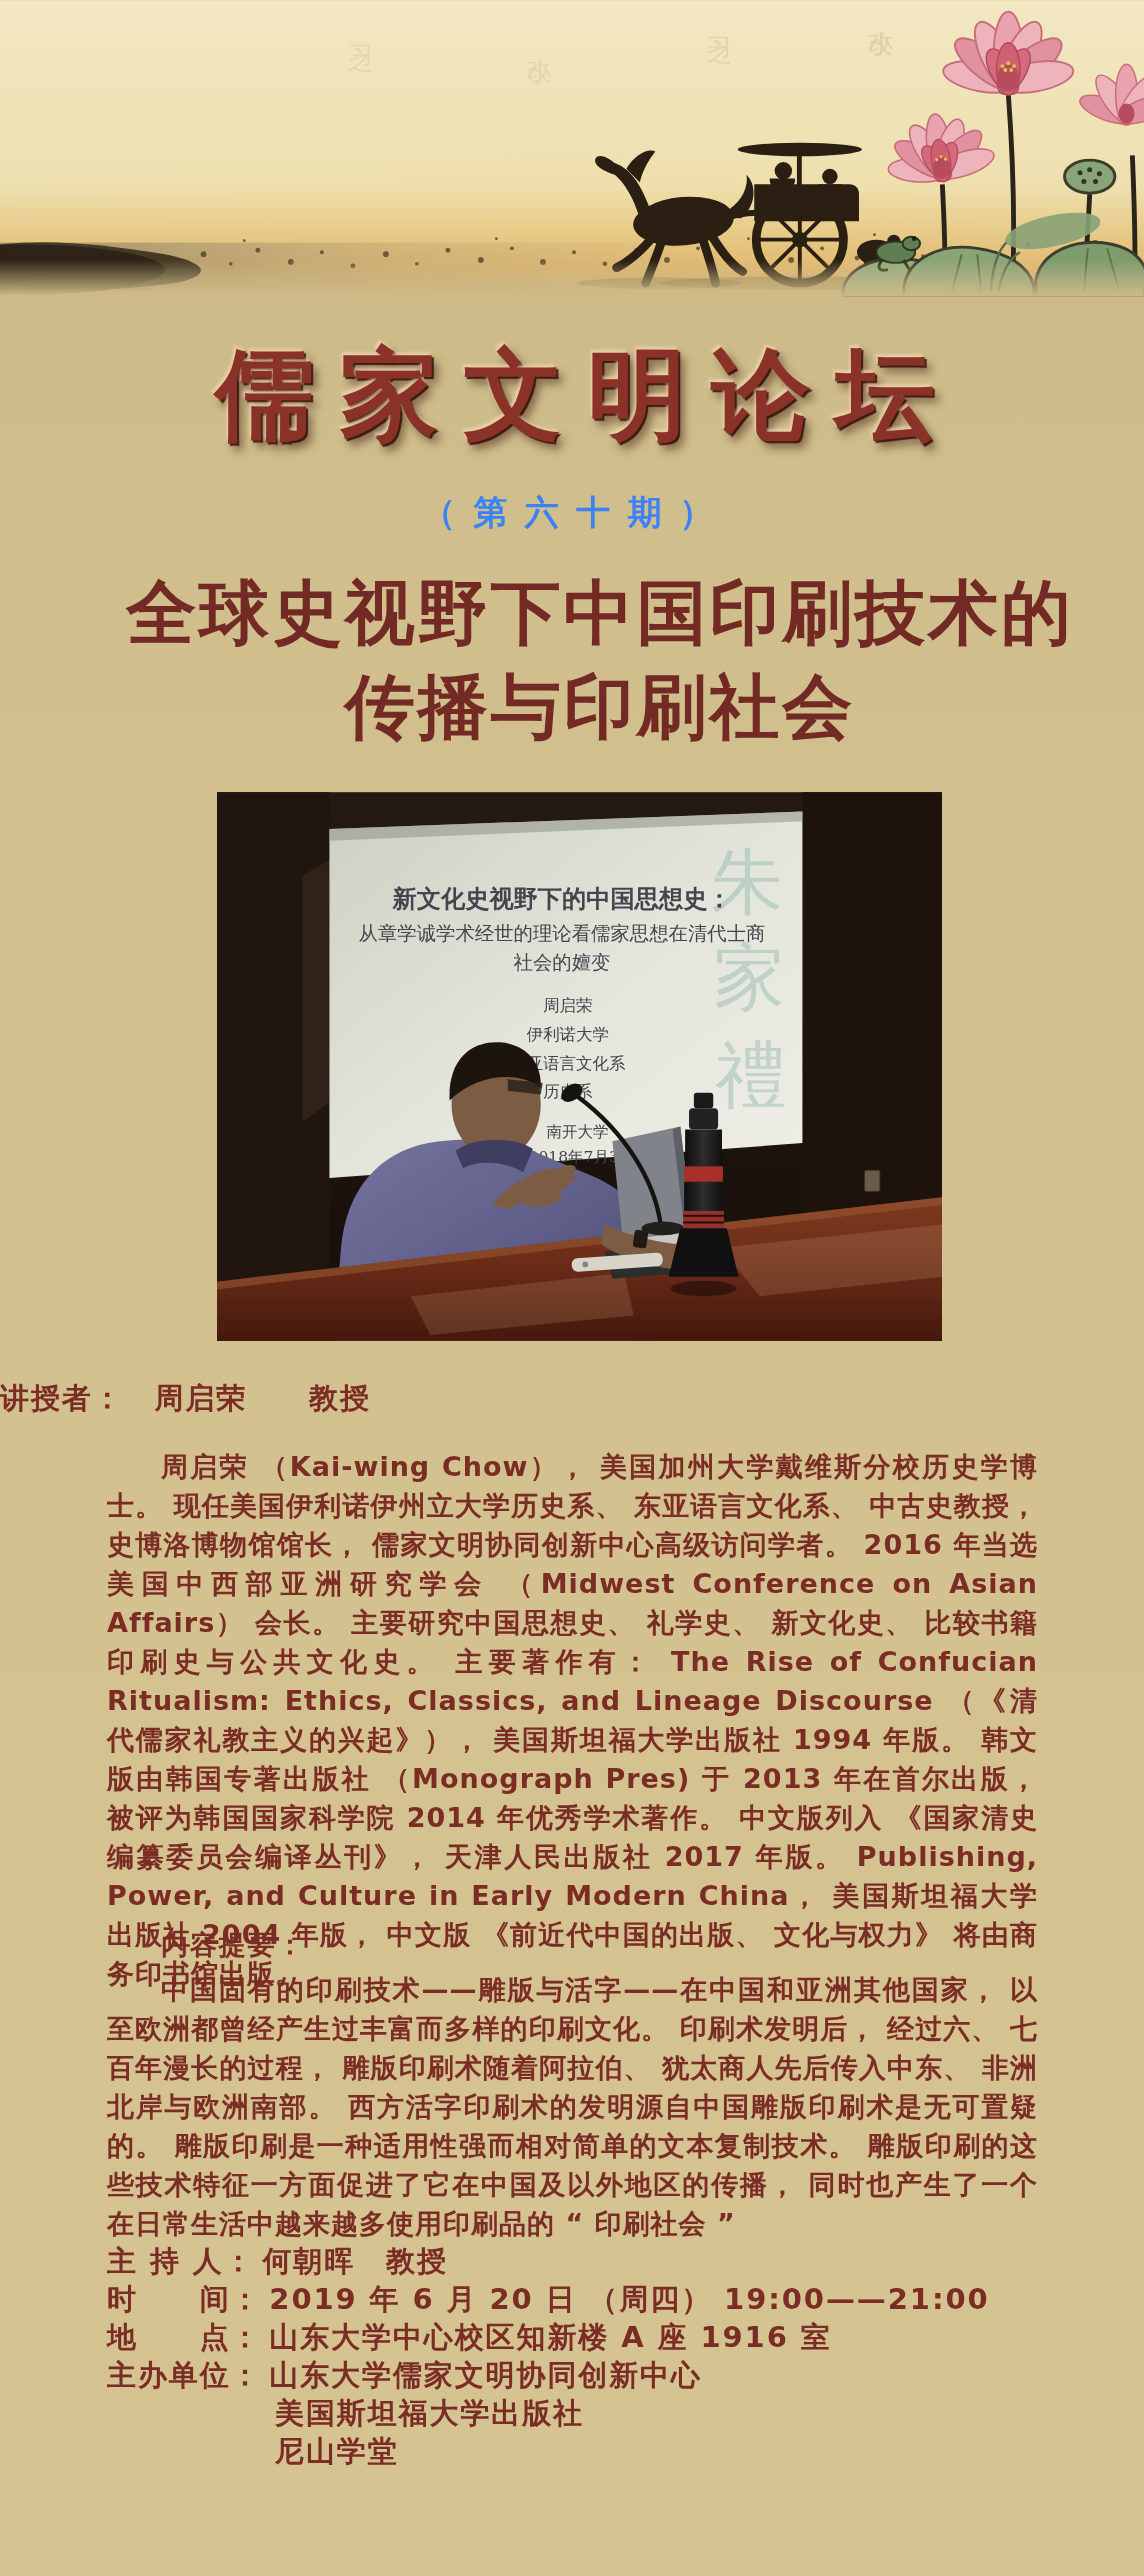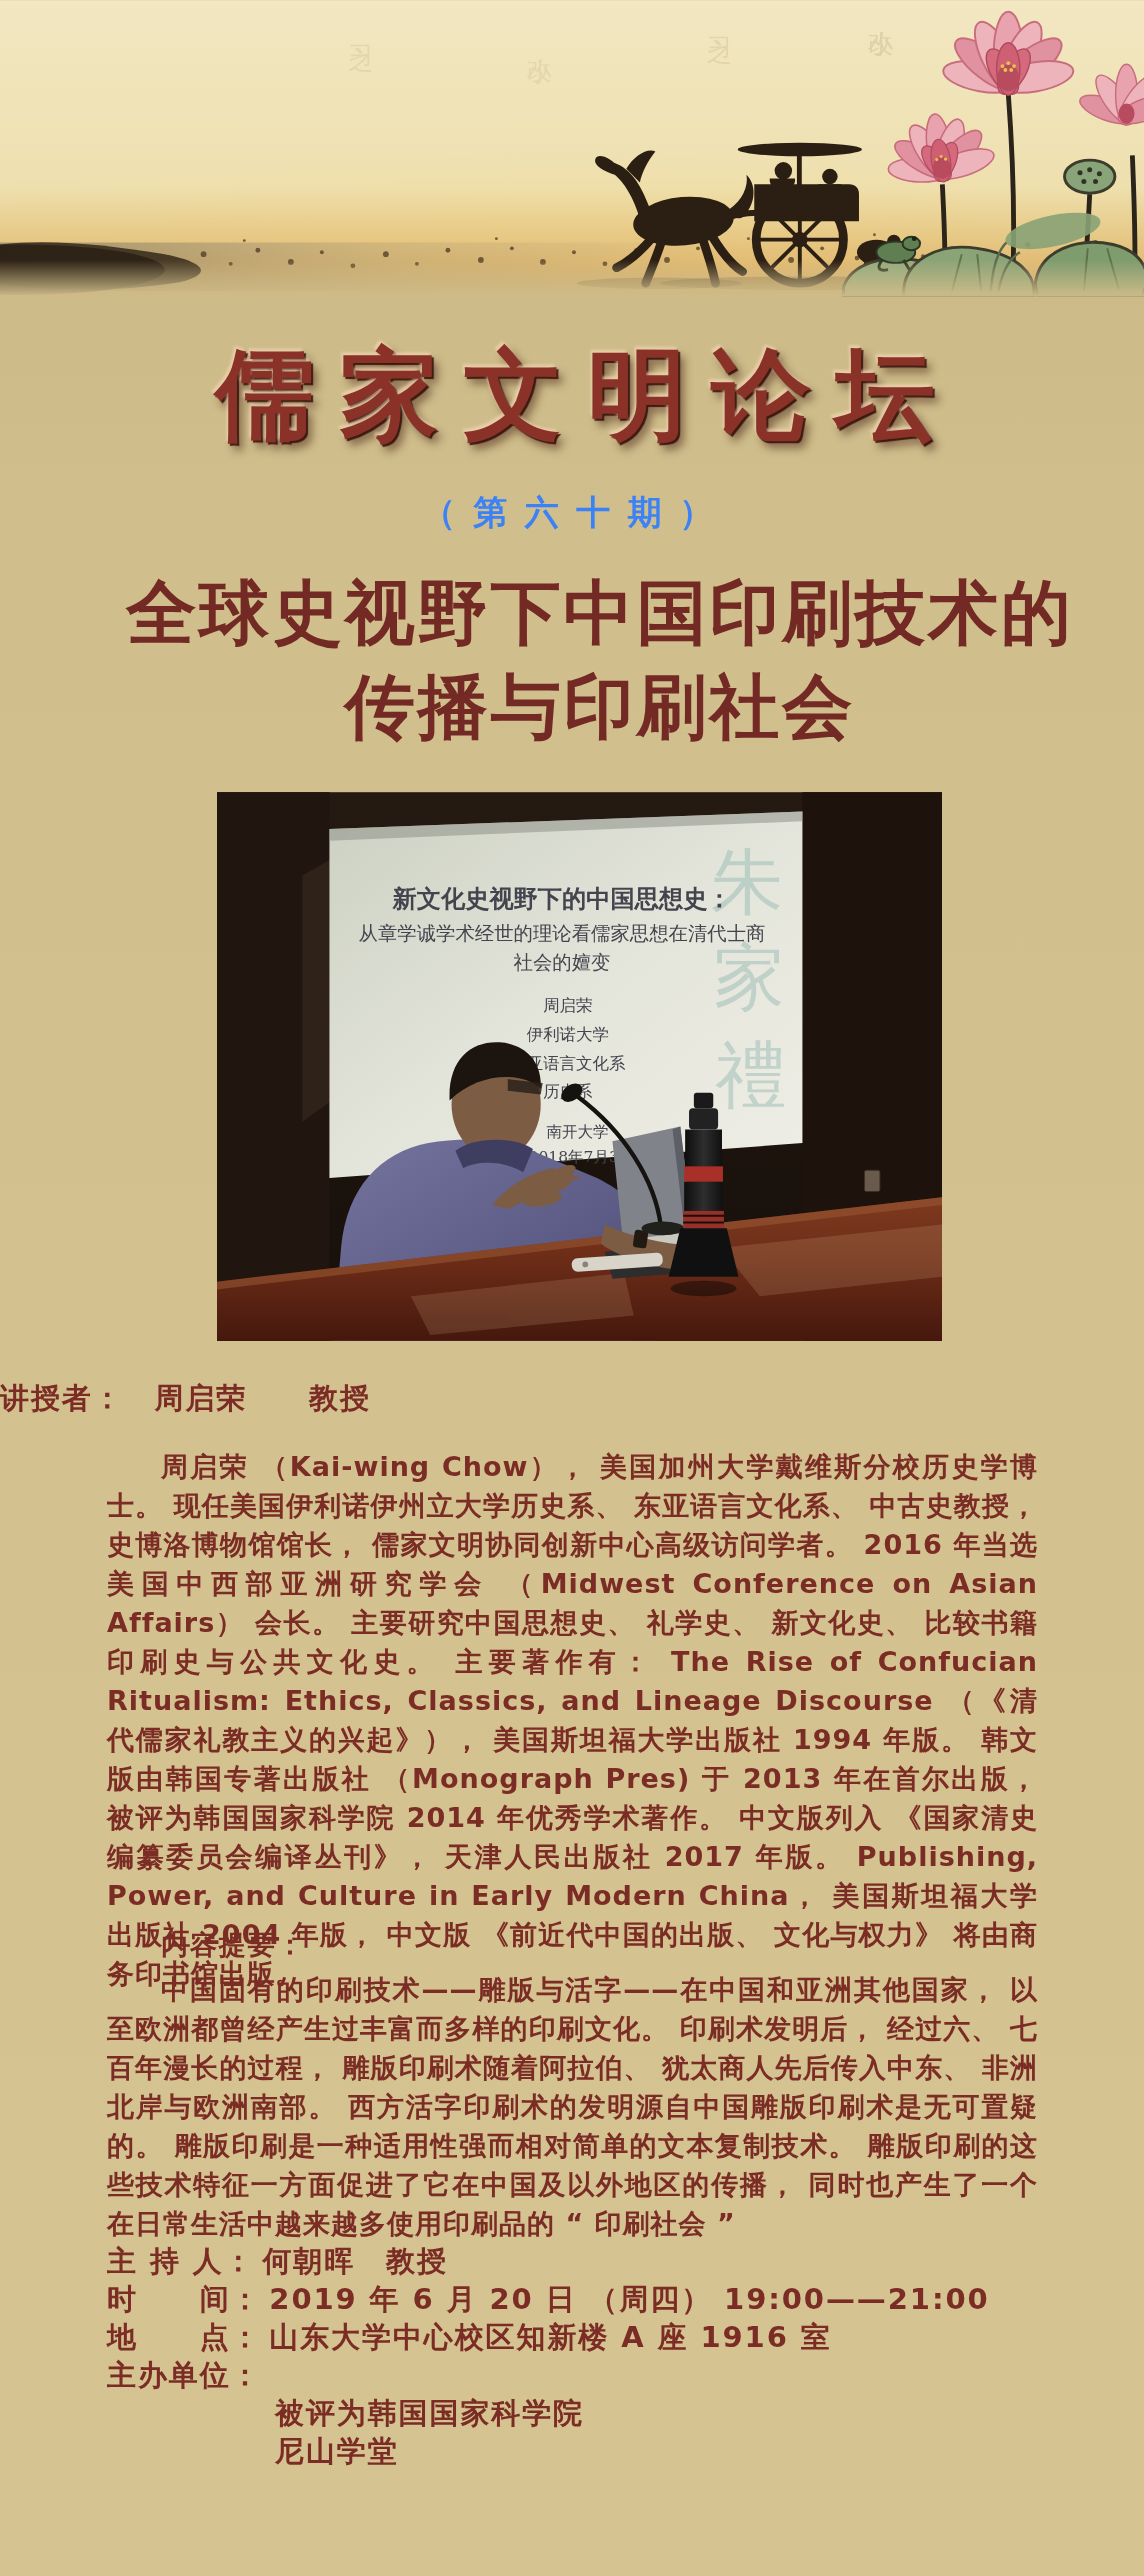--- a/index.html
+++ b/index.html
@@ -424,17 +424,18 @@
   <div class="footer-row">
     <span class="footer-label">时　　间：</span>
     <span class="footer-value">2019 年 6 月 20 日 （周四） 19:00——21:00</span>
   </div>
   <div class="footer-row">
     <span class="footer-label">地　　点：</span>
     <span class="footer-value">山东大学中心校区知新楼 A 座 1916 室</span>
   </div>
   <div class="footer-row">
     <span class="footer-label">主办单位：</span>
+    <span class="footer-value">山东大学儒家文明协同创新中心</span>
   </div>
-  <div class="footer-extra">被评为韩国国家科学院</div>
+  <div class="footer-extra">美国斯坦福大学出版社</div>
   <div class="footer-extra">尼山学堂</div>
 </div>
 
 
 </body></html>

